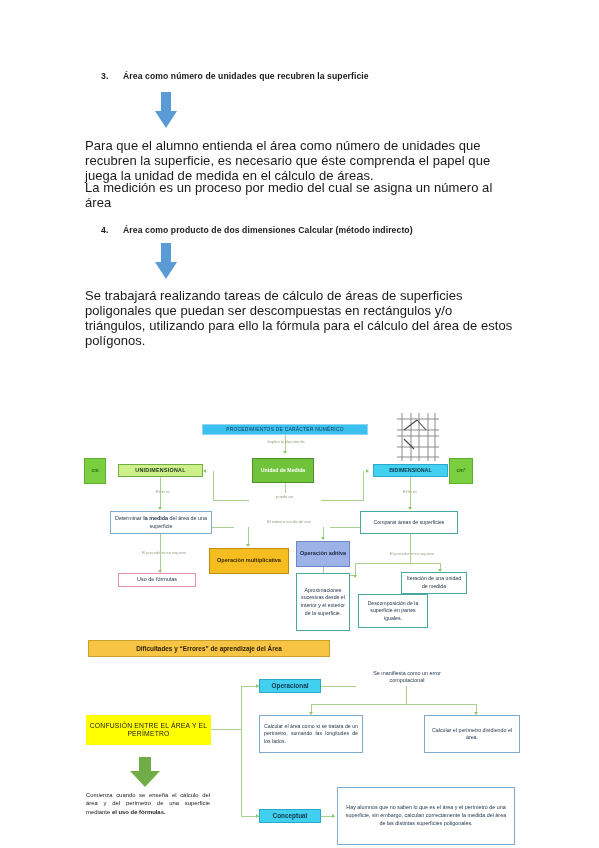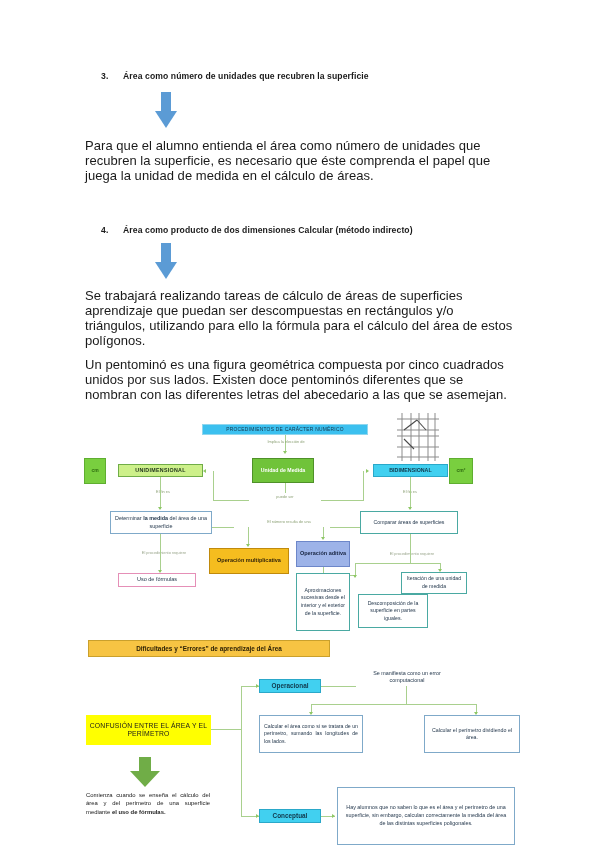--- a/index.html
+++ b/index.html
@@ -153,34 +153,34 @@
     <span class="num">3.</span><span>Área como número de unidades que recubren la superficie</span>
   </div>
 
   <div class="bluearrow" style="left:155px; top:92px;">
     <div class="shaft"></div>
     <div class="head"></div>
   </div>
 
   <div class="para" style="left:85px; top:138px; width:430px;">Para que el alumno entienda el área como número de unidades que recubren la superficie, es necesario que éste comprenda el papel que juega la unidad de medida en el cálculo de áreas.</div>
 
+  <div class="para" style="left:85px; top:180px; width:430px;">La medición es un proceso por medio del cual se asigna un número al área</div>
 
   <div class="numitem" style="left:101px; top:225px;">
     <span class="num">4.</span><span>Área como producto de dos dimensiones Calcular (método indirecto)</span>
   </div>
 
   <div class="bluearrow" style="left:155px; top:243px;">
     <div class="shaft"></div>
     <div class="head"></div>
   </div>
 
-  <div class="para" style="left:85px; top:288px; width:430px;">Se trabajará realizando tareas de cálculo de áreas de superficies aprendizaje que puedan ser descompuestas en rectángulos y/o triángulos, utilizando para ello la fórmula para el cálculo del área de estos polígonos.</div>
-
-
-  <div class="para" style="left:85px; top:357px; width:432px;">Un pentominó es una figura geométrica compuesta por cinco cuadrados unidos por sus lados. Existen doce pentominós diferentes que se nombran con las diferentes letras del abecedario a las que se asemejan.</div>
+  <div class="para" style="left:85px; top:288px; width:430px;">Se trabajará realizando tareas de cálculo de áreas de superficies poligonales que puedan ser descompuestas en rectángulos y/o triángulos, utilizando para ello la fórmula para el cálculo del área de estos polígonos.</div>
+
+
 
   <div class="node n-cyanhdr" style="left:202px; top:424px; width:166px; height:11px;">PROCEDIMIENTOS DE CARÁCTER NUMÉRICO</div>
 
   <div class="ln ln-v" style="left:285px; top:435px; height:17px;"></div>
   <div class="cap" style="left:247px; top:439px; width:78px;">Implica la elección de</div>
   <div class="arrowdn" style="left:282.5px; top:451px;"></div>
 
   <svg class="gridfig" style="left:397px; top:413px;" width="42" height="48" viewBox="0 0 42 48">
     <g stroke="#8b8b8b" stroke-width="1" fill="none">
       <line x1="0" y1="6" x2="42" y2="6"></line>

